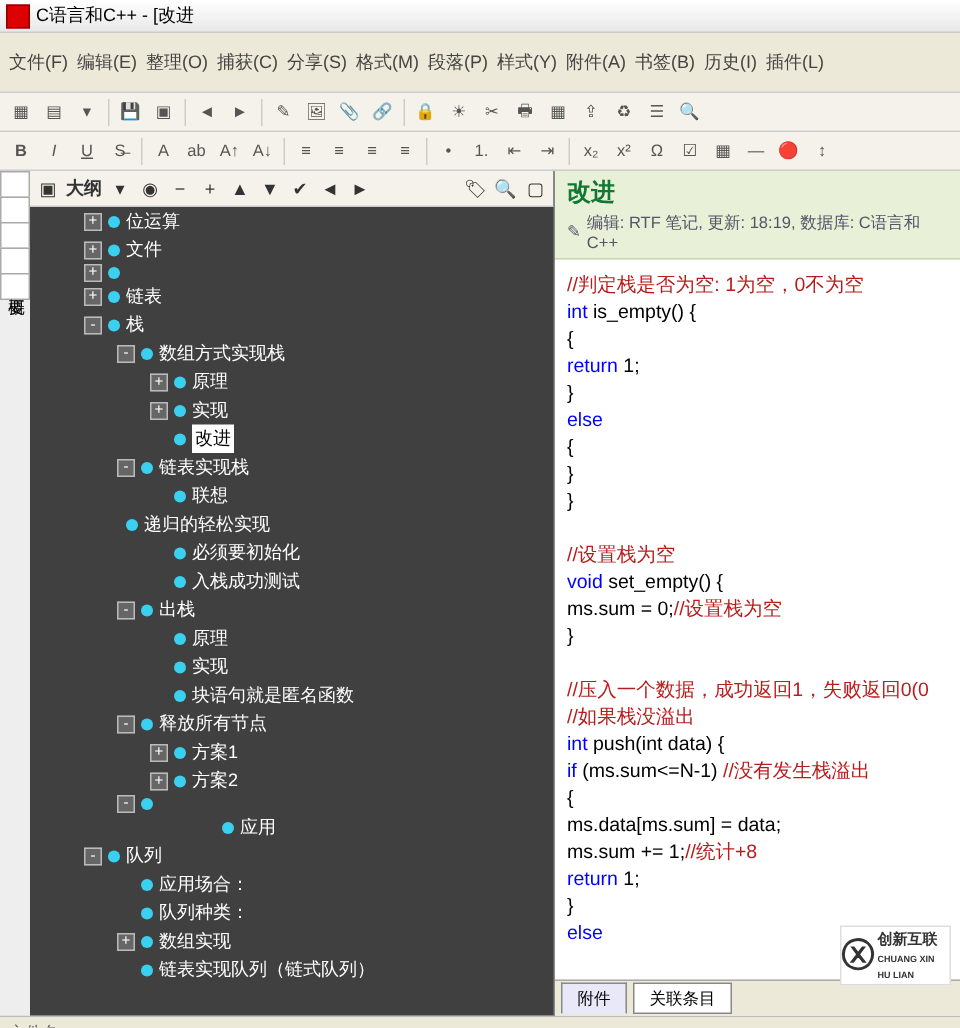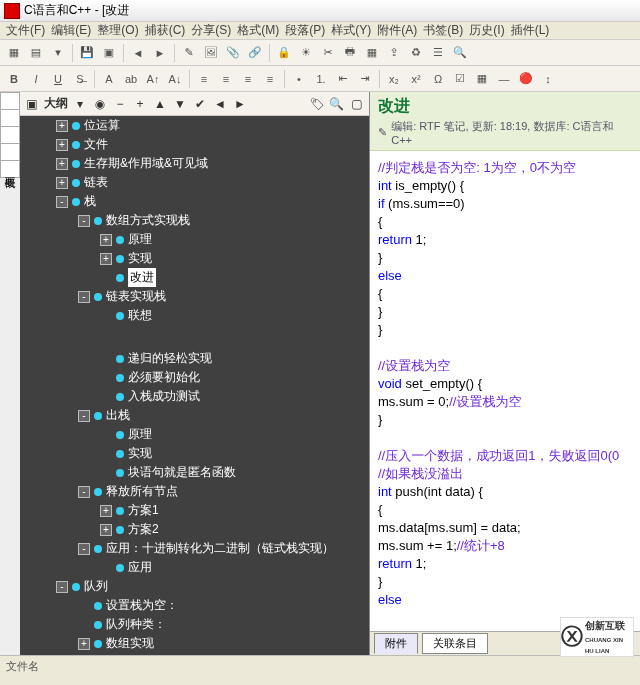--- a/index.html
+++ b/index.html
@@ -1,19 +1,19 @@
 <!DOCTYPE html>
 <html><head>
 <meta charset="utf-8">
 <style>
 * { margin:0; padding:0; box-sizing:border-box; font-family:"Microsoft YaHei","SimSun",Arial,sans-serif; }
 body { width:640px; height:685px; background:#ece9d8; font-size:12px; overflow:hidden; position:relative; }
 .titlebar { height:22px; background:linear-gradient(#fff,#e8e8e8); display:flex; align-items:center; padding:0 4px; border-bottom:1px solid #ccc;}
 .titlebar .ticn { width:16px;height:16px;background:#d00;border:1px solid #800;margin-right:4px;}
-.menubar { height:18px; background:#ece9d8; display:flex; align-items:center; padding:0 6px; border-bottom:1px solid #ccc;}
+.menubar { height:40px; background:#ece9d8; display:flex; align-items:center; padding:0 6px; border-bottom:1px solid #ccc;}
 .menubar span { margin-right:6px; color:#444; }
 .toolbar { height:26px; background:#f4f2ea; display:flex; align-items:center; padding:0 4px; border-bottom:1px solid #ccc; gap:2px;}
 .tbtn { width:20px;height:20px; border:1px solid transparent; display:flex;align-items:center;justify-content:center;color:#555;font-size:11px;border-radius:2px;}
 .sep{width:1px;height:18px;background:#ccc;margin:0 2px;}
 .main { display:flex; height:calc(100% - 122px); }
 .sidetabs { width:20px; background:#eee; display:flex; flex-direction:column;}
 .vtab { writing-mode:vertical-rl; text-orientation:upright; padding:8px 2px; border:1px solid #aaa; background:#fff; margin-bottom:-1px; font-size:11px; text-align:center;}
 .vtab.active{background:#fff;font-weight:bold;}
 .treepanel { width:350px; background:#404040; color:#fff; overflow:auto; border-right:1px solid #888;}
 .treehdr { height:24px; background:#f4f2ea;color:#333;display:flex;align-items:center;padding:0 4px;gap:4px;border-bottom:1px solid #ccc;}
@@ -23,21 +23,21 @@
 .node{display:flex;align-items:center;gap:4px;color:#fff;}
 .node .tg{width:12px;height:12px;border:1px solid #bbb;background:#666;color:#fff;font-size:10px;line-height:10px;text-align:center;}
 .node .bullet{width:8px;height:8px;border-radius:50%;background:#3ad0f0;flex:0 0 8px;}
 .node .lbl{font-size:12px;}
 .node.sel .lbl{background:#fff;color:#000;padding:0 2px;}
 .contentpane{flex:1;display:flex;flex-direction:column;background:#fff;}
 .chead{background:#e8f0d8;padding:4px 8px;border-bottom:1px solid #c8d8a8;}
 .chead h2{font-size:16px;color:#173;}
 .cmeta{font-size:11px;color:#556;display:flex;align-items:center;gap:4px;margin-top:2px;}
 .codearea{flex:1;overflow:auto;padding:8px;font-family:Consolas,monospace;font-size:13px;line-height:18px;}
-.cm{color:#6d28d9;}
+.cm{color:#b91c1c;}
 .kw{color:#0000ff;}
 .bottombar{height:24px;background:#ece9d8;border-top:1px solid #aaa;display:flex;align-items:center;}
 .btab{padding:2px 10px;border:1px solid #888;background:#fff;margin-left:4px;font-size:11px;}
 .btab.active{background:#e8e8f8;border-bottom:1px solid #e8e8f8;}
 .footer{height:22px;background:#ece9d8;border-top:1px solid #bbb;display:flex;align-items:center;padding:0 6px;font-size:11px;color:#555;}
 .logo{position:absolute;right:6px;bottom:28px;width:74px;height:40px;background:#fff;border:1px solid #ddd;display:flex;align-items:center;justify-content:center;font-size:10px;font-weight:bold;color:#333;}
 .logo .big{font-size:22px;font-weight:bold;margin-right:2px;}
 </style>
 </head>
 <body>
@@ -165,21 +165,20 @@
             <div class="node">
               <span class="tg" style="visibility: visible;">+</span>
               <span class="bullet"></span>
               <span class="lbl">文件</span>
             </div>
           </li>
           <li style="padding-left: 36px;">
             <div class="node">
               <span class="tg" style="visibility: visible;">+</span>
               <span class="bullet"></span>
-              <span class="lbl">生存期&amp;作用域&amp;可见域</span>
             </div>
           </li>
           <li style="padding-left: 36px;">
             <div class="node">
               <span class="tg" style="visibility: visible;">+</span>
               <span class="bullet"></span>
               <span class="lbl">链表</span>
             </div>
           </li>
           <li style="padding-left: 36px;">
@@ -224,21 +223,21 @@
               <span class="lbl">链表实现栈</span>
             </div>
           </li>
           <li style="padding-left: 80px;">
             <div class="node">
               <span class="tg" style="visibility: hidden;"></span>
               <span class="bullet"></span>
               <span class="lbl">联想</span>
             </div>
           </li>
-          <li style="padding-left: 80px; margin-top: 24px;">
+          <li style="padding-left: 48px;">
             <div class="node">
               <span class="tg" style="visibility: hidden;"></span>
               <span class="bullet"></span>
               <span class="lbl">递归的轻松实现</span>
             </div>
           </li>
           <li style="padding-left: 80px;">
             <div class="node">
               <span class="tg" style="visibility: hidden;"></span>
               <span class="bullet"></span>
@@ -298,42 +297,41 @@
             <div class="node">
               <span class="tg" style="visibility: visible;">+</span>
               <span class="bullet"></span>
               <span class="lbl">方案2</span>
             </div>
           </li>
           <li style="padding-left: 58px;">
             <div class="node">
               <span class="tg" style="visibility: visible;">-</span>
               <span class="bullet"></span>
-              <span class="lbl">应用：十进制转化为二进制（链式栈实现）</span>
-            </div>
-          </li>
-          <li style="padding-left: 80px;">
+            </div>
+          </li>
+          <li style="padding-left: 112px;">
             <div class="node">
               <span class="tg" style="visibility: hidden;"></span>
               <span class="bullet"></span>
               <span class="lbl">应用</span>
             </div>
           </li>
           <li style="padding-left: 36px;">
             <div class="node">
               <span class="tg" style="visibility: visible;">-</span>
               <span class="bullet"></span>
               <span class="lbl">队列</span>
             </div>
           </li>
           <li style="padding-left: 58px;">
             <div class="node">
               <span class="tg" style="visibility: hidden;"></span>
               <span class="bullet"></span>
-              <span class="lbl">设置栈为空：</span>
+              <span class="lbl">应用场合：</span>
             </div>
           </li>
           <li style="padding-left: 58px;">
             <div class="node">
               <span class="tg" style="visibility: hidden;"></span>
               <span class="bullet"></span>
               <span class="lbl">队列种类：</span>
             </div>
           </li>
           <li style="padding-left: 58px;">
@@ -357,37 +355,37 @@
     <div class="chead">
       <h2>改进</h2>
       <div class="cmeta">
         <span>✎</span>
         <span>编辑: RTF 笔记, 更新: 18:19, 数据库: C语言和C++</span>
       </div>
     </div>
     <div class="codearea" id="code">
         <div><span class="cm">//判定栈是否为空: 1为空，0不为空</span></div>
         <div><span class="kw">int</span> is_empty() {</div>
-        <div>        <span class="kw">if</span> (ms.sum==0)</div>
         <div>        {</div>
         <div>                <span class="kw">return</span> 1;</div>
         <div>        }</div>
         <div>        <span class="kw">else</span></div>
         <div>        {</div>
         <div>        }</div>
         <div>}</div>
         <div>&nbsp;</div>
         <div><span class="cm">//设置栈为空</span></div>
         <div><span class="kw">void</span> set_empty() {</div>
         <div>        ms.sum = 0;<span class="cm">//设置栈为空</span></div>
         <div>}</div>
         <div>&nbsp;</div>
         <div><span class="cm">//压入一个数据，成功返回1，失败返回0(0</span></div>
         <div><span class="cm">        //如果栈没溢出</span></div>
         <div><span class="kw"><span class="kw">int</span></span> push(int data) {</div>
+        <div>        <span class="kw">if</span> (ms.sum&lt;=N-1)  <span class="cm">//没有发生栈溢出</span></div>
         <div>        {</div>
         <div>                ms.data[ms.sum] = data;</div>
         <div>                ms.sum += 1;<span class="cm">//统计+8</span></div>
         <div>                <span class="kw">return</span> 1;</div>
         <div>        }</div>
         <div>        <span class="kw">else</span></div>
       </div>
     <div class="bottombar" id="btabs">
         <div class="btab active">附件</div>
         <div class="btab">关联条目</div>

